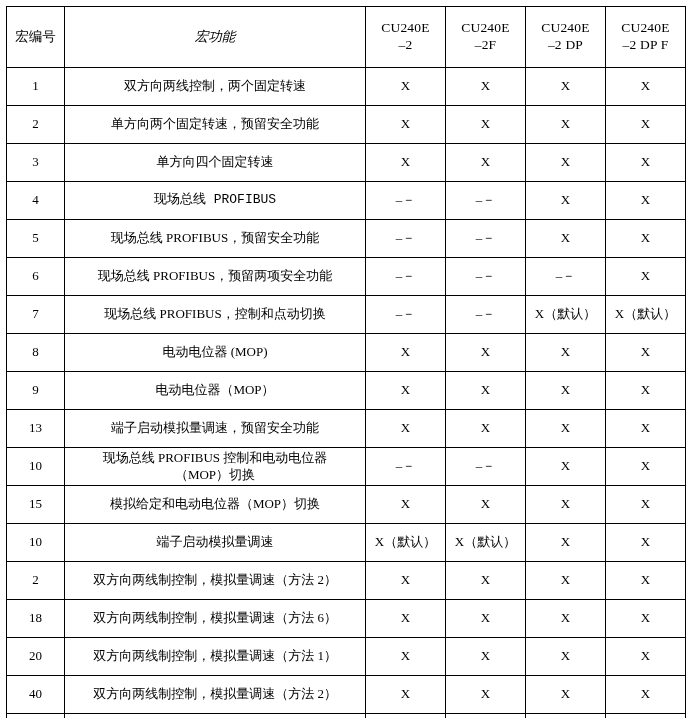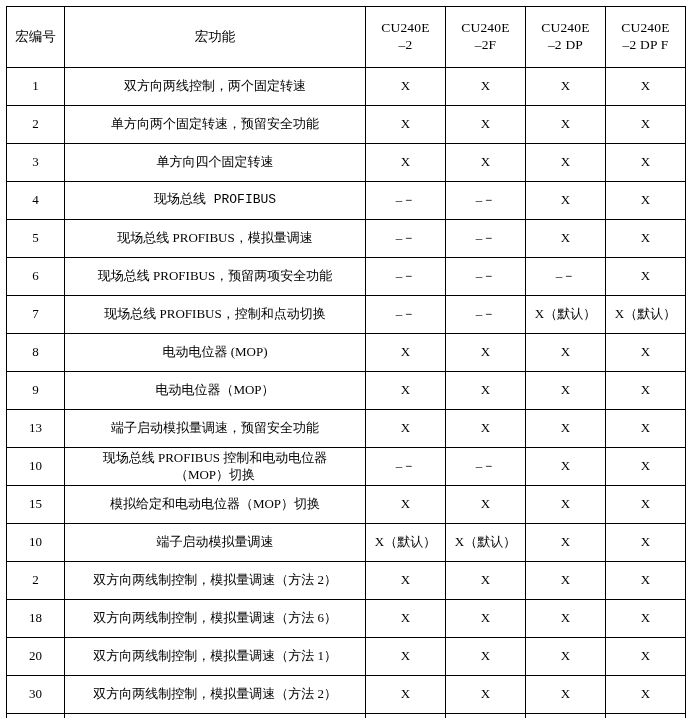--- a/index.html
+++ b/index.html
@@ -40,21 +40,21 @@
     font-weight: normal;
     font-size: 13.5px;
   }
   table.macro-table tbody td {
     height: 33px;
   }
   col.c-id { width: 58px; }
   col.c-fn { width: 301px; }
   col.c-v  { width: 80px; }
   .hdr-id { font-size: 13.5px; }
-  .hdr-fn { font-size: 14.5px; }
+  .hdr-fn { font-size: 14.5px; font-style: italic; }
   .hdr-model { font-size: 13.5px; white-space: pre-line; letter-spacing: 0.2px; }
   td.fn-cell { font-size: 13px; }
   td.val-cell { font-size: 13px; }
   td.id-cell { font-size: 13px; }
 </style>
 </head>
 <body>
 
 <div class="page">
   <table class="macro-table">
@@ -108,21 +108,21 @@
         <tr>
           <td class="id-cell">4</td>
           <td class="fn-cell" style="white-space: pre-line; font-family: Liberation Mono, monospace;">现场总线 PROFIBUS</td>
           <td class="val-cell">–－</td>
           <td class="val-cell">–－</td>
           <td class="val-cell">X</td>
           <td class="val-cell">X</td>
         </tr>
         <tr>
           <td class="id-cell">5</td>
-          <td class="fn-cell" style="white-space: pre-line;">现场总线 PROFIBUS，模拟量调速</td>
+          <td class="fn-cell" style="white-space: pre-line;">现场总线 PROFIBUS，预留安全功能</td>
           <td class="val-cell">–－</td>
           <td class="val-cell">–－</td>
           <td class="val-cell">X</td>
           <td class="val-cell">X</td>
         </tr>
         <tr>
           <td class="id-cell">6</td>
           <td class="fn-cell" style="white-space: pre-line;">现场总线 PROFIBUS，预留两项安全功能</td>
           <td class="val-cell">–－</td>
           <td class="val-cell">–－</td>
@@ -204,21 +204,21 @@
         </tr>
         <tr>
           <td class="id-cell">20</td>
           <td class="fn-cell" style="white-space: pre-line;">双方向两线制控制，模拟量调速（方法 1）</td>
           <td class="val-cell">X</td>
           <td class="val-cell">X</td>
           <td class="val-cell">X</td>
           <td class="val-cell">X</td>
         </tr>
         <tr>
-          <td class="id-cell">30</td>
+          <td class="id-cell">40</td>
           <td class="fn-cell" style="white-space: pre-line;">双方向两线制控制，模拟量调速（方法 2）</td>
           <td class="val-cell">X</td>
           <td class="val-cell">X</td>
           <td class="val-cell">X</td>
           <td class="val-cell">X</td>
         </tr>
         <tr>
           <td class="id-cell">21</td>
           <td class="fn-cell" style="white-space: pre-line;">现场总线 USS 控制</td>
           <td class="val-cell">X</td>

